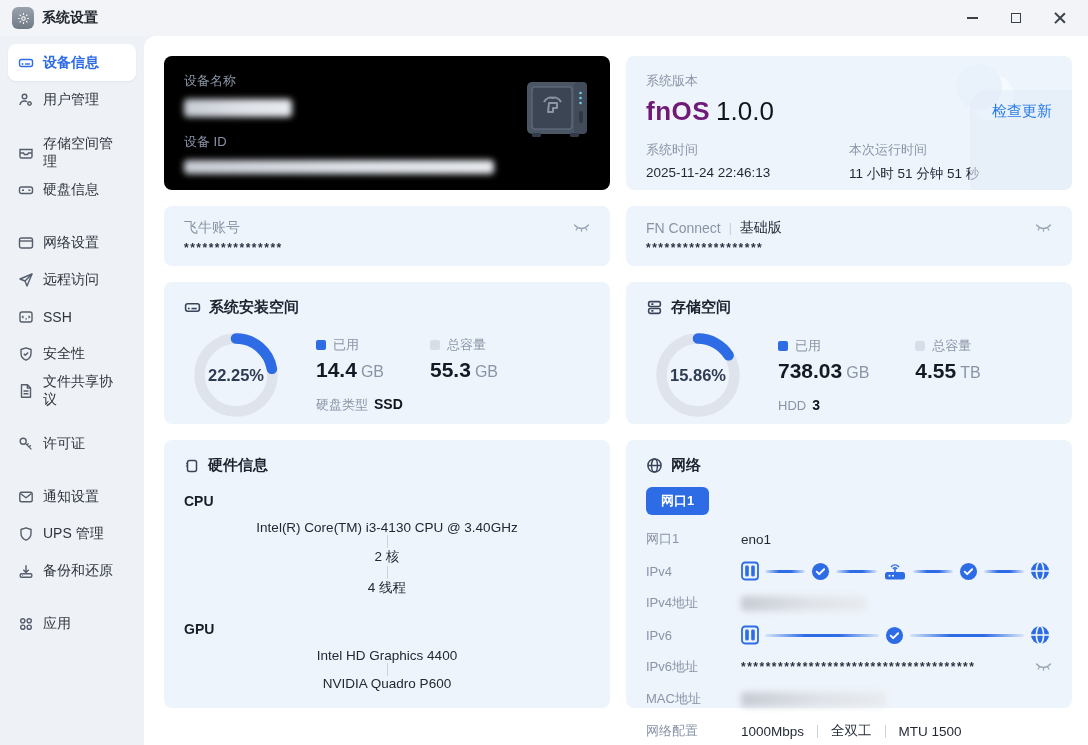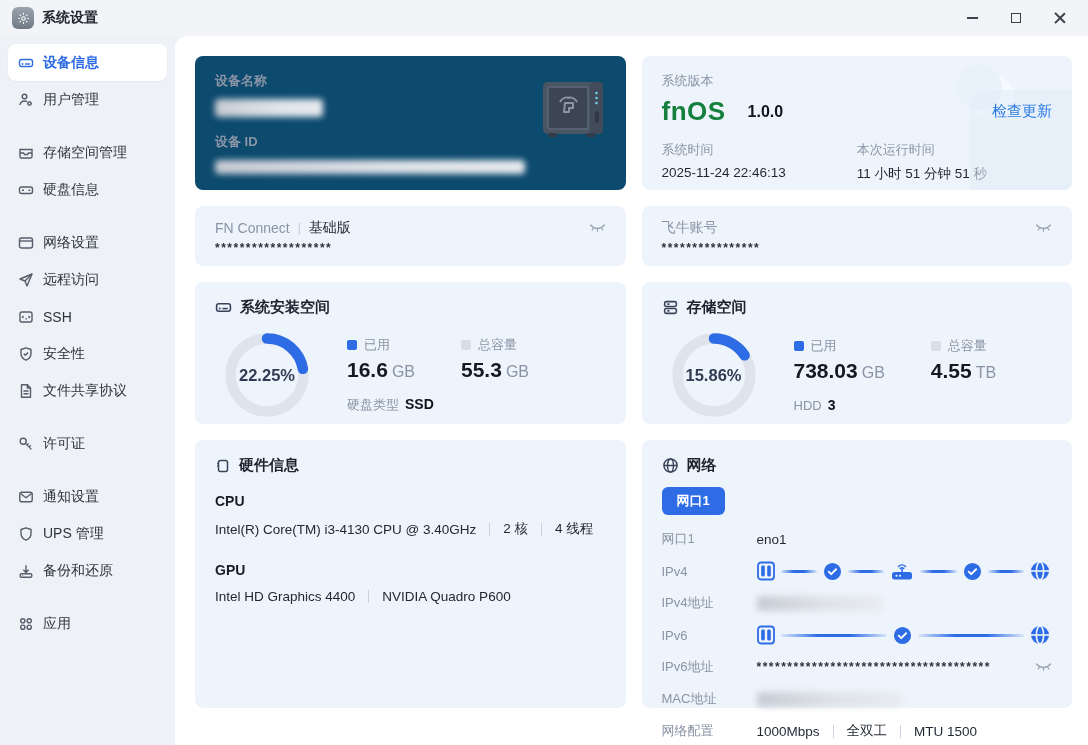--- a/index.html
+++ b/index.html
@@ -16,41 +16,41 @@
   .app-title { font-weight:bold; font-size:14px; margin-left:8px; color:#23282f; }
   .win-controls { margin-left:auto; display:flex; align-items:center; gap:8px; }
   .win-btn { width:36px; height:28px; display:flex; align-items:center; justify-content:center; cursor:default; }
   .ic-min { width:11px; height:2px; background:#3b4148; }
   .ic-max { width:10px; height:10px; border:1.4px solid #3b4148; }
   .ic-close { position:relative; width:12px; height:12px; }
   .ic-close::before,.ic-close::after { content:""; position:absolute; left:5px; top:-1px; width:1.6px; height:14px; background:#3b4148; }
   .ic-close::before { transform:rotate(45deg);} .ic-close::after { transform:rotate(-45deg);}
   
   .shell { display:flex; height:709px; }
-  .sidebar { width:175px; padding:8px 8px 17px 8px; flex-shrink:0; }
+  .sidebar { width:144px; padding:8px 8px 17px 8px; flex-shrink:0; }
   .side-item { display:flex; align-items:center; gap:9px; height:37px; padding:0 10px; border-radius:8px;
     color:#2f353d; font-size:14px; cursor:pointer; }
   .side-item svg { flex-shrink:0; color:#555e6b; }
   .side-item.active { background:#fff; color:#2e6ce6; font-weight:bold; box-shadow:0 1px 2px rgba(40,60,100,.06); }
   .side-item.active svg { color:#2e6ce6; }
   .gap-top { margin-top:16px; }
   
   .main { flex:1; background:#fff; border-radius:12px 0 0 0; padding:20px 16px 0 20px; overflow:hidden; }
   .grid { display:grid; grid-template-columns:1fr 1fr; gap:16px; grid-template-rows:134px 60px 142px 268px; }
   .card { background:#eef4fb; border-radius:8px; padding:16px 20px; position:relative; }
   .lbl { color:#8a94a6; font-size:13px; }
   .dark { color:#1f2732; }
   .blur-blob { background:linear-gradient(90deg,#c7cbd3,#dfe3e9 55%,#e8ebef); filter:blur(3px); border-radius:4px; }
   
-  .device-card { background:#0c4a6e; display:flex; justify-content:space-between;font-weight:bold; }
+  .device-card { background:#000000; display:flex; justify-content:space-between; }
   
   .version-card { overflow:hidden; }
   .ver-row { display:flex; align-items:center; margin-top:6px; }
-  .ver-name { font-size:26px; font-weight:bold; color:#15803d; letter-spacing:.5px; }
-  .ver-num { font-size:16px; font-weight:bold; color:#10151c; margin-left:22px; }
+  .ver-name { font-size:26px; font-weight:bold; color:#701a75; letter-spacing:.5px; }
+  .ver-num { font-size:26px; font-weight:normal; color:#10151c; margin-left:6px; }
   .link { color:#2b7ce5; font-size:15px; margin-left:auto; cursor:pointer; position:relative; z-index:2; }
   .ver-bottom { display:flex; margin-top:14px; }
   .ver-col { width:215px; }
   .ver-col .val { margin-top:6px; font-size:13.5px; color:#1f2732; }
   .moon { position:absolute; right:58px; top:18px; width:46px; height:46px; border-radius:50%;
     background:#f8fbff; opacity:.85; }
   .moon::after { content:""; position:absolute; left:-12px; top:-10px; width:46px; height:46px; border-radius:50%; background:#e9f1fb; }
   .wm { position:absolute; right:-18px; bottom:-20px; width:120px; height:120px; border-radius:18px; background:#e3edf9; opacity:.6; }
   
   .mini-card { padding:13px 20px; }
@@ -70,21 +70,21 @@
   .legend-title { display:flex; align-items:center; gap:7px; color:#8a94a6; font-size:13px; }
   .sq { width:10px; height:10px; border-radius:2px; }
   .big-val { font-size:21px; font-weight:bold; color:#141a23; margin-top:4px; }
   .unit { font-size:16px; color:#8a94a6; font-weight:normal; margin-left:4px; }
   .sub-line { margin-top:14px; font-size:13.5px; }
   .sub-line .lbl { margin-right:6px; }
   .sub-line b { font-size:14px; color:#10151c; }
   
   .hw-section { margin-top:16px; }
   .hw-heading { font-weight:bold; font-size:14px; color:#171d26; }
-  .hw-vals { margin-top:11px; display:flex; align-items:center; font-size:13.5px; color:#222933; }
+  .hw-vals { margin-top:11px; display:flex; align-items:center; font-size:13.5px; color:#222933;flex-direction:column; }
   .vdiv { width:1px; height:13px; background:#c9d2de; margin:0 13px; }
   
   .tab-btn { display:inline-block; margin-top:12px; background:#2e6ce6; color:#fff; font-weight:bold;
     font-size:13px; padding:5px 15px; border-radius:6px; cursor:pointer; }
   .net-row { display:flex; align-items:center; margin-top:10px; min-height:22px; }
   .net-lbl { width:95px; flex-shrink:0; color:#8a94a6; font-size:13px; }
   .net-val { font-size:13.5px; color:#1f2732; display:flex; align-items:center; flex:1; }
   .net-line { flex:1; height:3px; border-radius:2px; margin:0 6px;
     background:linear-gradient(90deg,#d9e6fa,#2e6ce6 35%,#2e6ce6 65%,#d9e6fa); }
   .net-icons { display:flex; align-items:center; flex:1; padding-right:2px; }
@@ -263,44 +263,44 @@
           </div>
           <div class="ver-col">
             <div class="lbl">本次运行时间</div>
             <div class="val">11 小时 51 分钟 51 秒</div>
           </div>
         </div>
       </div>
 
       <div class="card mini-card">
         <div class="mini-head">
+          <span class="lbl" style="font-size:14px;">飞牛账号</span>
+          <span class="eye">
+            <svg width="17" height="12" viewBox="0 0 17 12" fill="none" stroke="currentColor" stroke-width="1.3" stroke-linecap="round">
+                <path d="M1.5 3c4 4.6 10 4.6 14 0"></path>
+                <path d="M4.2 6.2 3.2 8M8.5 7.3v1.9M12.8 6.2l1 1.8"></path>
+              </svg>
+          </span>
+        </div>
+        <div class="stars">****************</div>
+      </div>
+
+      <div class="card mini-card">
+        <div class="mini-head">
           <span class="lbl" style="font-size:14px;">FN Connect</span>
           <span class="pipe">|</span>
           <span class="dark" style="font-size:14px;">基础版</span>
           <span class="eye">
             <svg width="17" height="12" viewBox="0 0 17 12" fill="none" stroke="currentColor" stroke-width="1.3" stroke-linecap="round">
                 <path d="M1.5 3c4 4.6 10 4.6 14 0"></path>
                 <path d="M4.2 6.2 3.2 8M8.5 7.3v1.9M12.8 6.2l1 1.8"></path>
               </svg>
           </span>
         </div>
         <div class="stars">*******************</div>
-      </div>
-
-      <div class="card mini-card">
-        <div class="mini-head">
-          <span class="lbl" style="font-size:14px;">飞牛账号</span>
-          <span class="eye">
-            <svg width="17" height="12" viewBox="0 0 17 12" fill="none" stroke="currentColor" stroke-width="1.3" stroke-linecap="round">
-                <path d="M1.5 3c4 4.6 10 4.6 14 0"></path>
-                <path d="M4.2 6.2 3.2 8M8.5 7.3v1.9M12.8 6.2l1 1.8"></path>
-              </svg>
-          </span>
-        </div>
-        <div class="stars">****************</div>
       </div>
 
       <div class="card">
         <div class="card-head">
           <svg width="17" height="17" viewBox="0 0 16 16" fill="none" stroke="currentColor" stroke-width="1.5">
               <rect x="1.5" y="4.5" width="13" height="7" rx="2"></rect>
               <circle cx="4.5" cy="9" r=".9" fill="currentColor" stroke="none"></circle>
               <path d="M7 9h5"></path>
             </svg>
           <span>系统安装空间</span>
@@ -313,21 +313,21 @@
             </svg>
             <div class="donut-label">22.25%</div>
           </div>
           <div class="legend-area">
             <div class="legend-row">
               <div>
                 <div class="legend-title">
                     <span class="sq" style="background:#2e6ce6;"></span>
                     <span>已用</span>
                   </div>
-                <div class="big-val"><span>16.6</span><span class="unit">GB</span></div>
+                <div class="big-val"><span>14.4</span><span class="unit">GB</span></div>
               </div>
               <div>
                 <div class="legend-title">
                     <span class="sq" style="background:#d8dee8;"></span>
                     <span>总容量</span>
                   </div>
                 <div class="big-val"><span>55.3</span><span class="unit">GB</span></div>
               </div>
             </div>
             <div class="sub-line">

